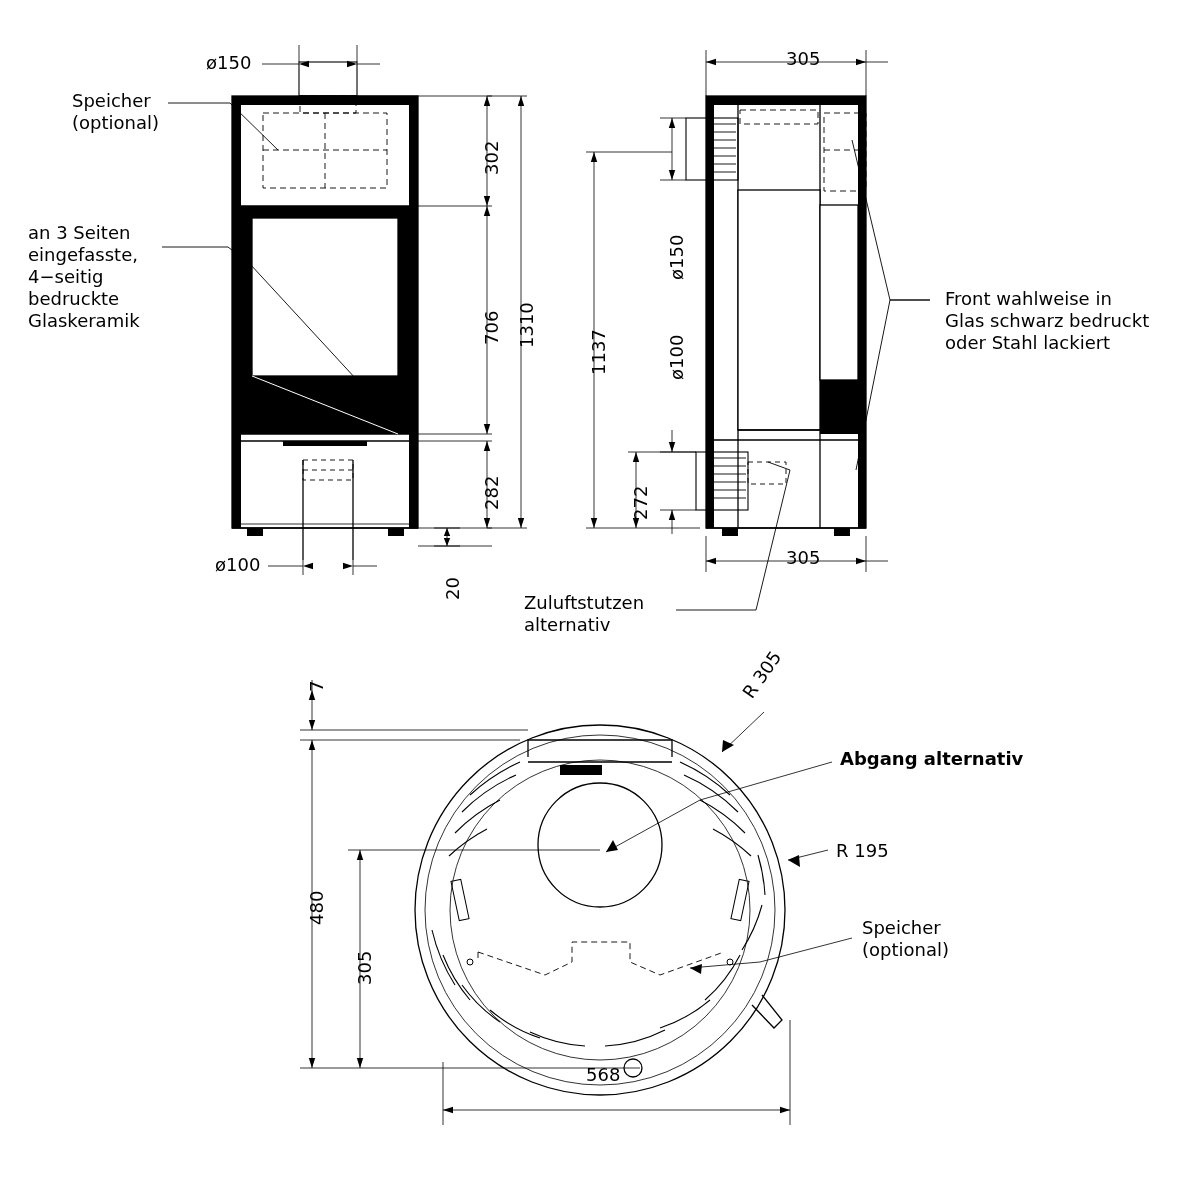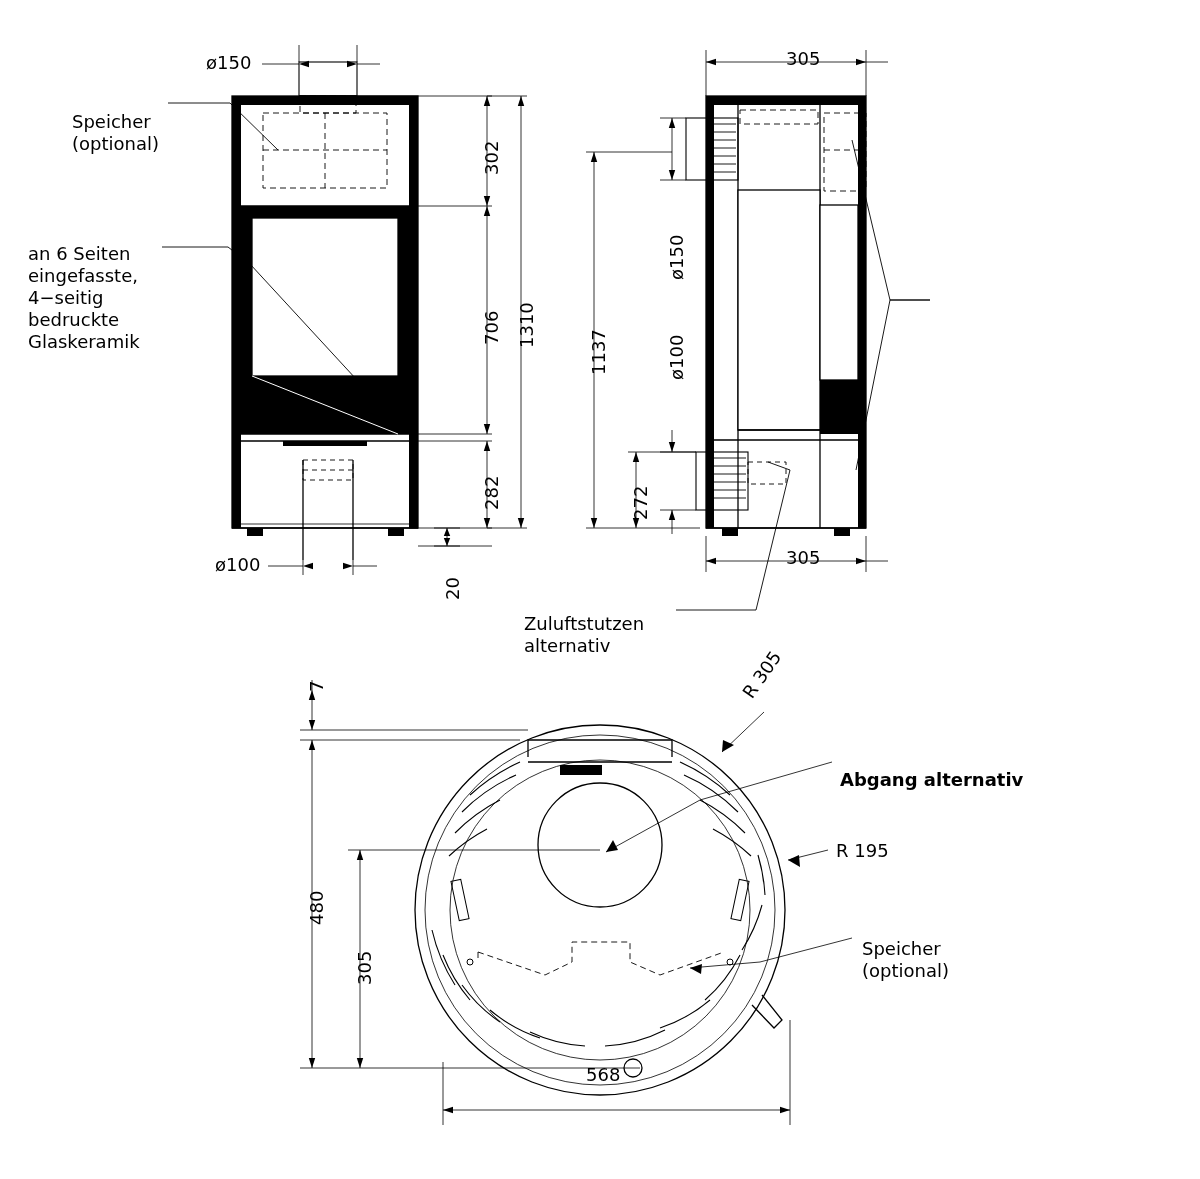--- a/index.html
+++ b/index.html
@@ -1,19 +1,19 @@
 <!DOCTYPE html>
 <html><head>
 <meta charset="utf-8">
 <style>
   html,body{margin:0;padding:0;background:#ffffff;}
   body{width:1200px;height:1179px;position:relative;font-family:"DejaVu Sans",sans-serif;color:#000;}
   #stage{position:absolute;left:0;top:0;width:1200px;height:1179px;overflow:hidden;}
   svg{position:absolute;left:0;top:0;}
-  .lbl{position:absolute;font-family:"DejaVu Sans",sans-serif;font-size:18px;line-height:22px;color:#000;white-space:pre;margin-top:21px;}
+  .lbl{position:absolute;font-family:"DejaVu Sans",sans-serif;font-size:18px;line-height:22px;color:#000;white-space:pre;}
   .dim{position:absolute;font-family:"DejaVu Sans",sans-serif;font-size:18px;color:#000;white-space:pre;}
   .vert{transform-origin:left top;}
 </style>
 </head>
 <body>
 
 <div id="stage">
 
 <svg width="1200" height="1179" viewBox="0 0 1200 1179">
   <g fill="none" stroke="#000" stroke-width="1.3" shape-rendering="geometricPrecision">
@@ -299,25 +299,28 @@
       <path d="M606 852 l12 -2 l-5 -10 z" fill="#000" stroke="none"></path>
 
       <path d="M852 938 L760 962 L690 968"></path>
       <path d="M690 968 l12 -4 l-1 10 z" fill="#000" stroke="none"></path>
     </g>
   </g>
 </svg>
 
 <div class="lbl" style="left:72px;top:90px;">Speicher
 (optional)</div>
-<div class="lbl" style="left:28px;top:222px;">an 6 Seiten
+<div class="lbl" style="left:28px;top:222px;">an 3 Seiten
 eingefasste,
 4−seitig
 bedruckte
 Glaskeramik</div>
+<div class="lbl" style="left:945px;top:288px;">Front wahlweise in
+Glas schwarz bedruckt
+oder Stahl lackiert</div>
 <div class="lbl" style="left:524px;top:592px;">Zuluftstutzen
 alternativ</div>
 <div class="lbl" style="left:840px;top:748px;font-weight:bold;">Abgang alternativ</div>
 <div class="lbl" style="left:862px;top:917px;">Speicher
 (optional)</div>
 
 <div class="dim" style="left:206px;top:52px;">ø150</div>
 <div class="dim" style="left:215px;top:554px;">ø100</div>
 <div class="dim vert" style="left:481px;top:175px;transform:rotate(-90deg);">302</div>
 <div class="dim vert" style="left:481px;top:345px;transform:rotate(-90deg);">706</div>

